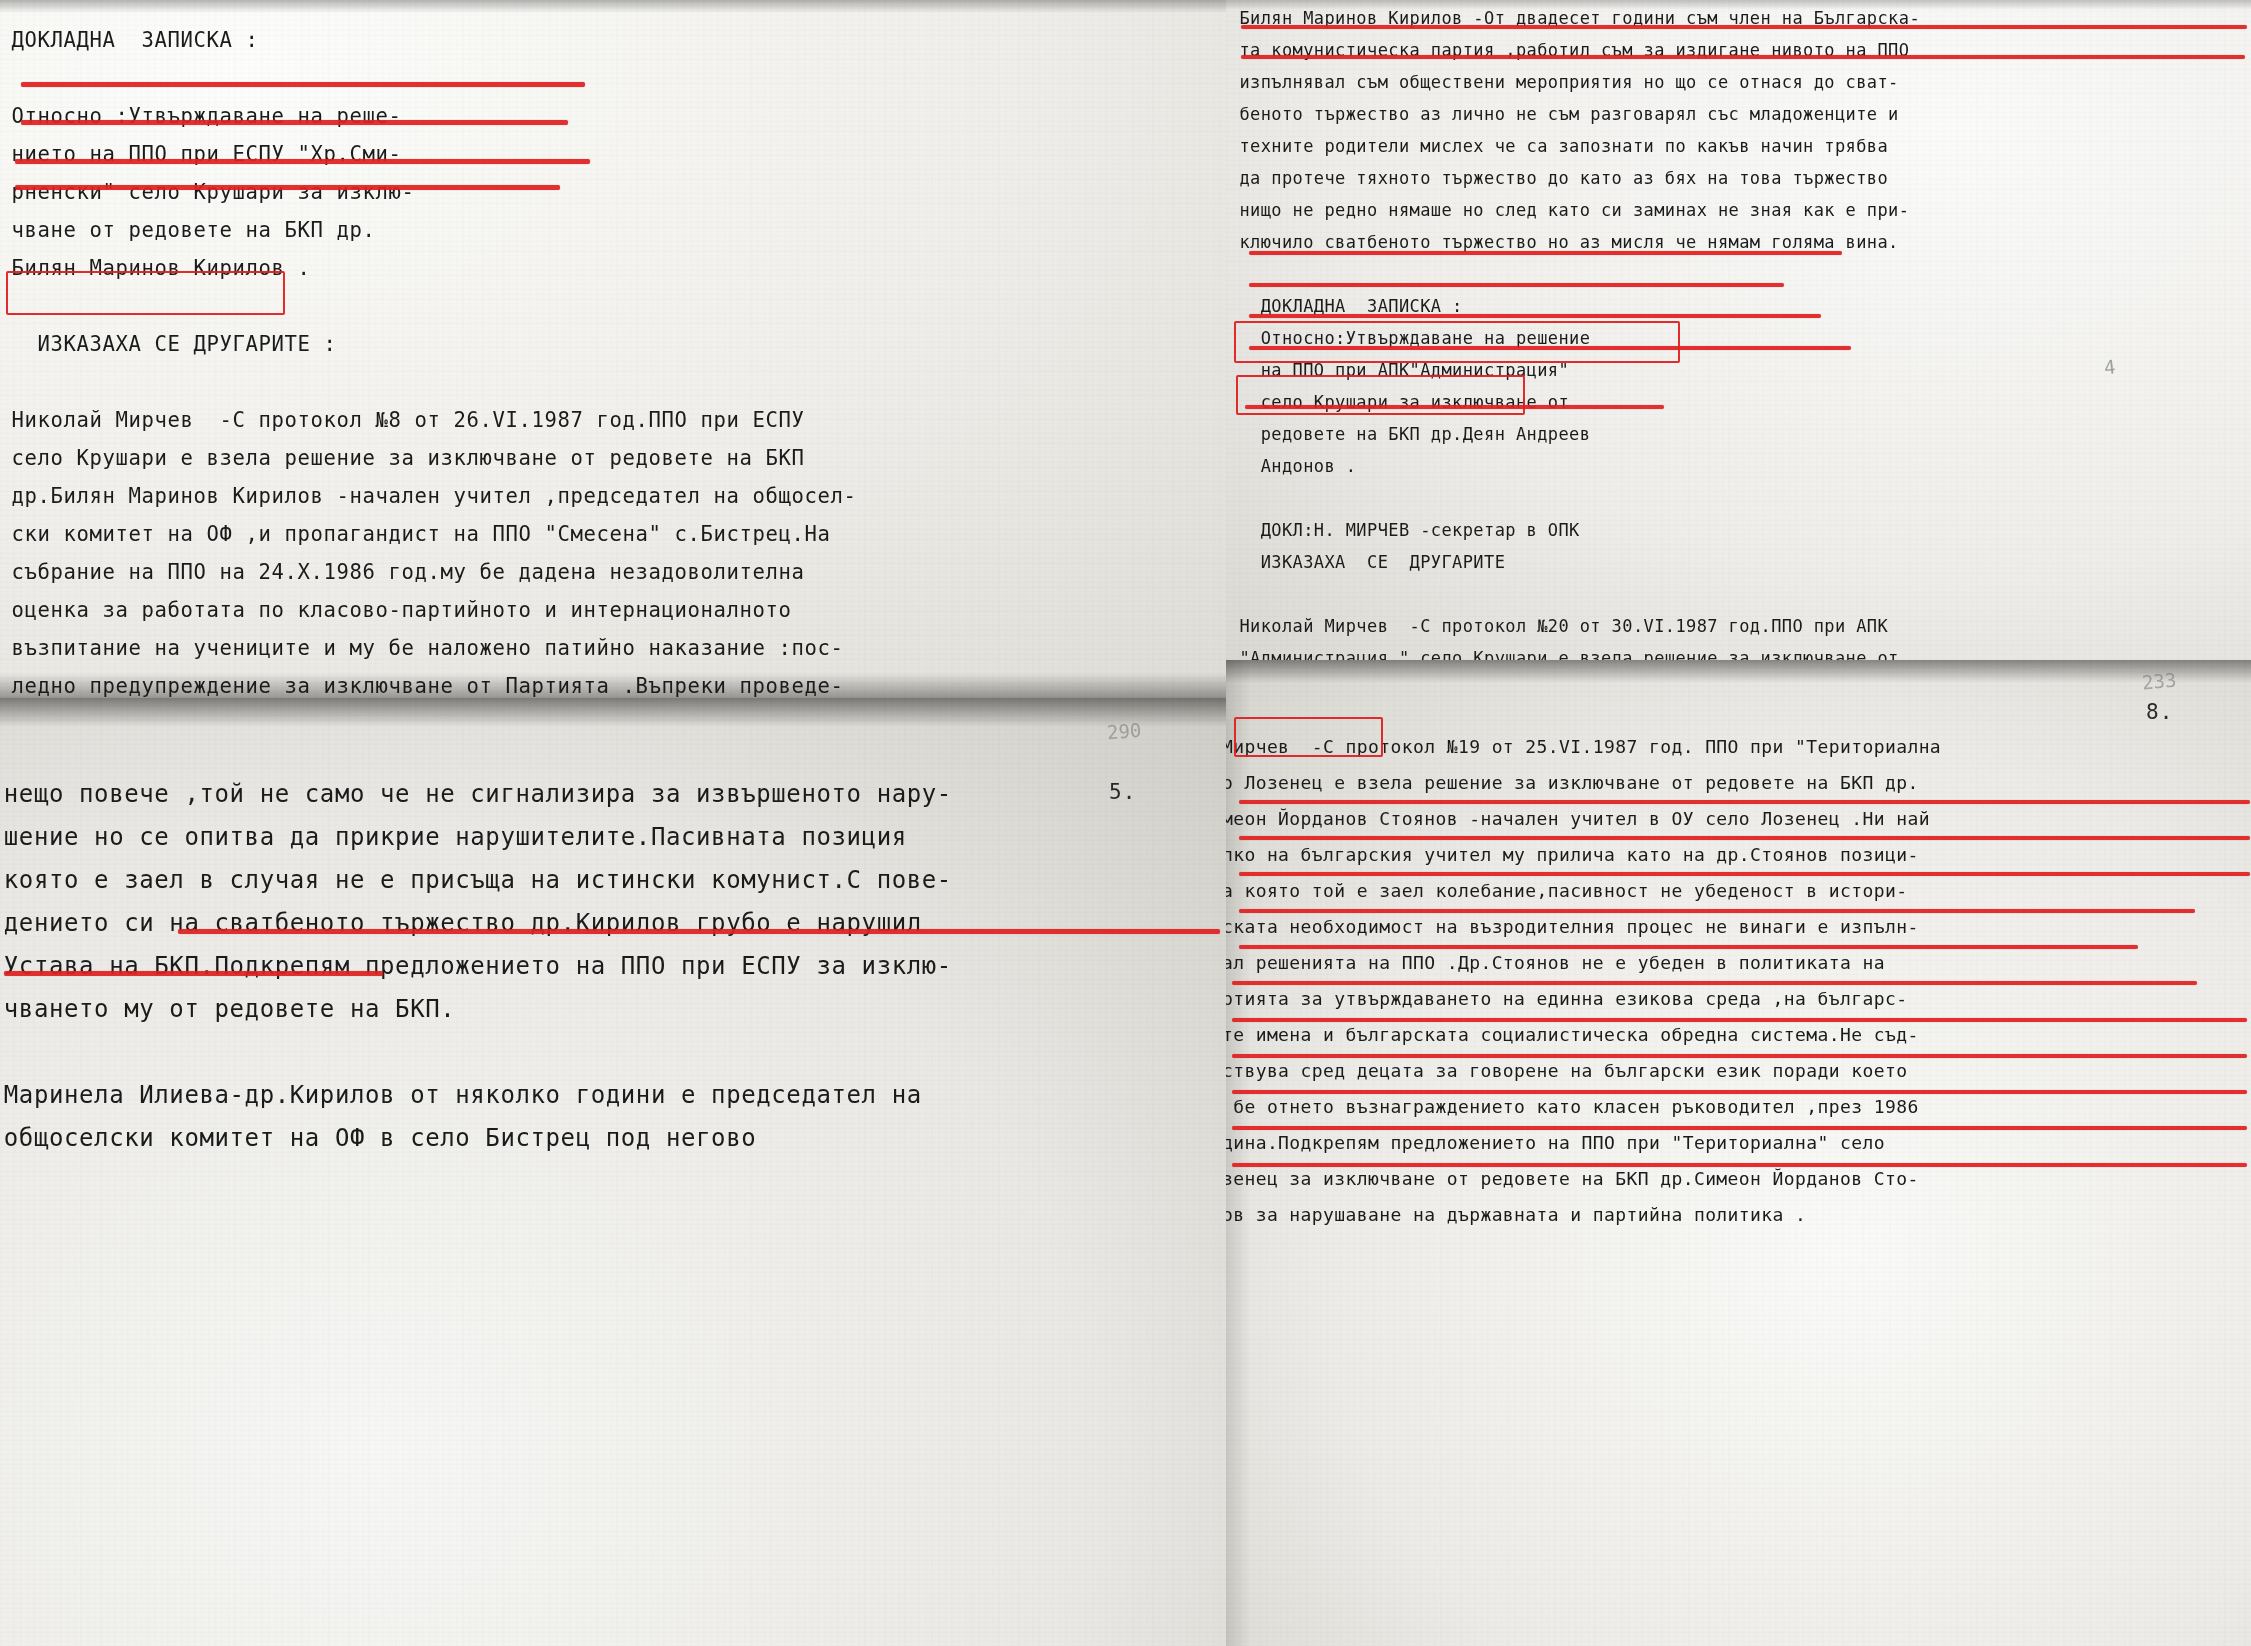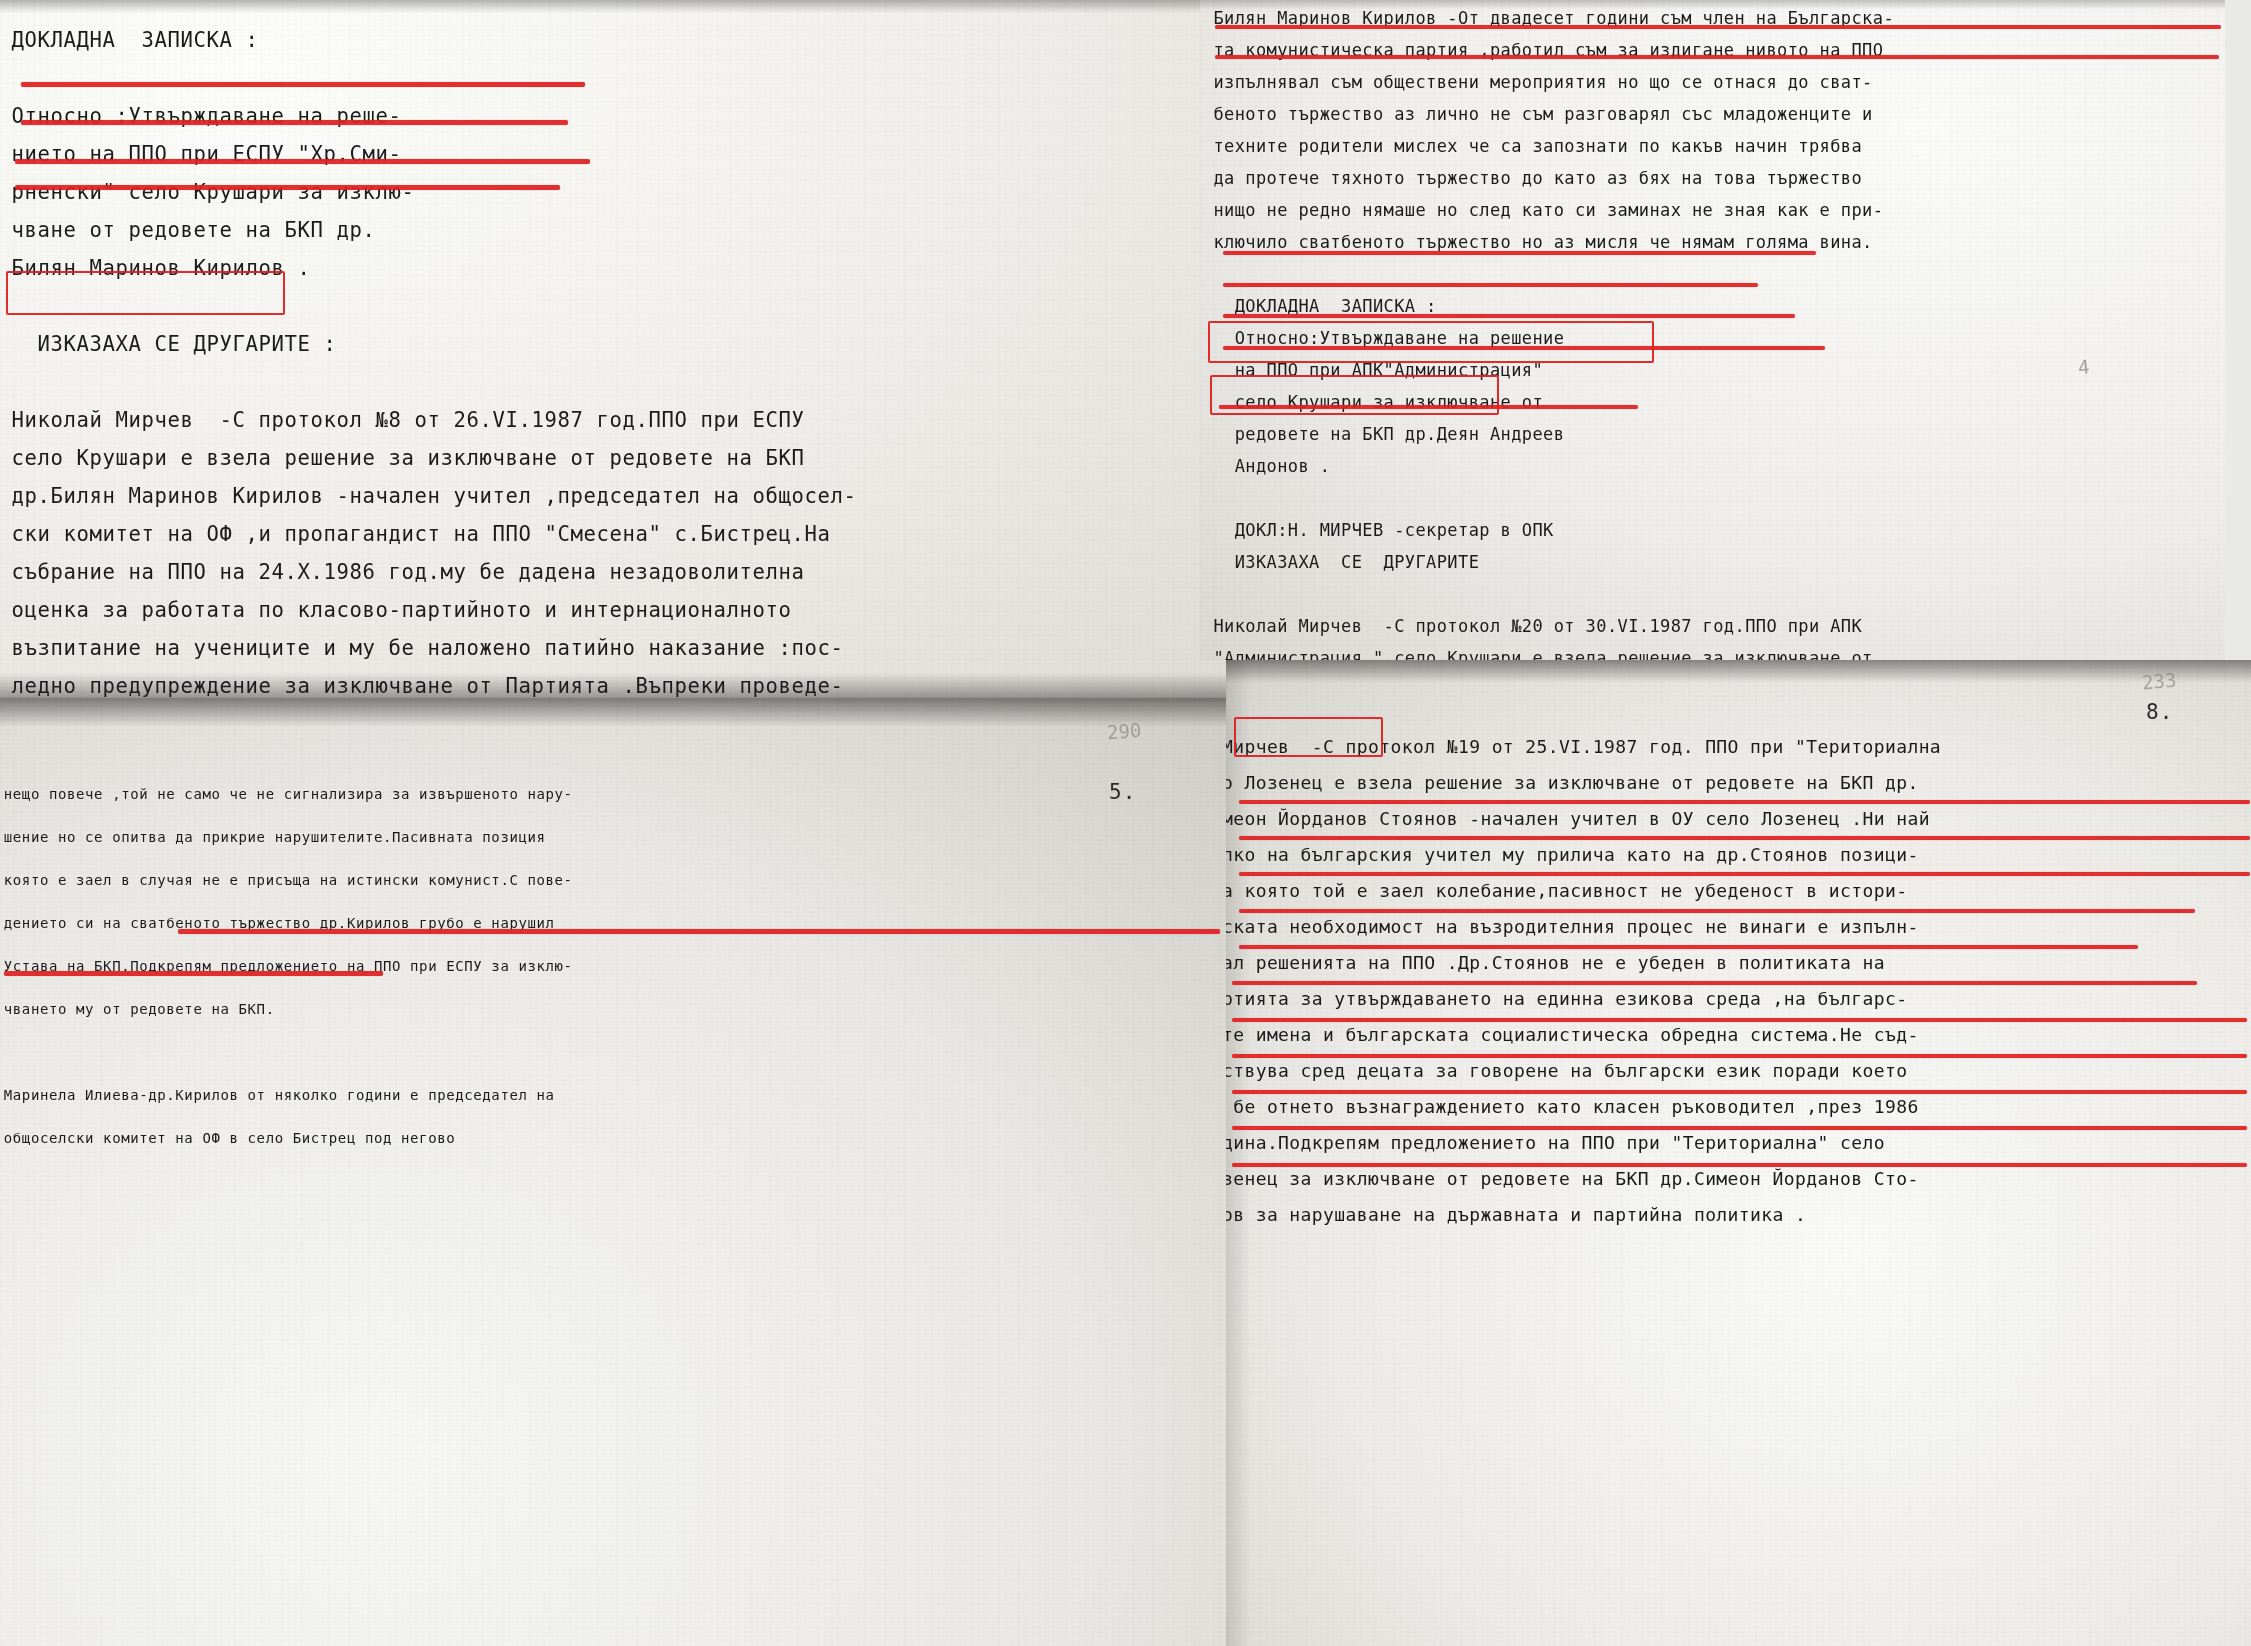--- a/index.html
+++ b/index.html
@@ -25,21 +25,21 @@
       repeating-linear-gradient(0deg, rgba(0,0,0,0.035) 0px, rgba(0,0,0,0) 1.9px, rgba(0,0,0,0) 4.8px),
       repeating-linear-gradient(90deg, rgba(0,0,0,0.025) 0px, rgba(0,0,0,0) 2.9px, rgba(0,0,0,0) 6.7px);
     opacity:.55;}
 
   .shadowband{position:absolute;pointer-events:none;}
 
   
   .txt{position:absolute;color:#1b1b1b;white-space:pre;}
   .t-q1{font-size:20.6px;line-height:38px;letter-spacing:0.6px;}
   .t-q2{font-size:17px;line-height:32px;letter-spacing:0.4px;}
-  .t-q3{font-size:14px;line-height:43px;letter-spacing:0.6px;}
+  .t-q3{font-size:24px;line-height:43px;letter-spacing:0.6px;}
   .t-q4{font-size:18px;line-height:36px;letter-spacing:0.4px;}
 
   .line{display:block;position:relative;}
 
   
   .redline{position:absolute;background:#e02020;border-radius:1.9px;opacity:.92;
     box-shadow:0 0 1px rgba(200,0,0,.6);}
   .redbox{position:absolute;border:2.9px solid #e02020;border-radius:1.9px;opacity:.95;}
 
   
@@ -61,21 +61,21 @@
 
     <div class="txt t-q1" id="q1text" style="left:11.5px;top:21px;width:1204px;"><span class="line">ДОКЛАДНА  ЗАПИСКА :</span><span class="line">&nbsp;</span><span class="line">Относно :Утвърждаване на реше-</span><span class="line">нието на ППО при ЕСПУ "Хр.Сми-</span><span class="line">рненски" село Крушари за изклю-</span><span class="line">чване от редовете на БКП др.</span><span class="line">Билян Маринов Кирилов .</span><span class="line">&nbsp;</span><span class="line">  ИЗКАЗАХА СЕ ДРУГАРИТЕ :</span><span class="line">&nbsp;</span><span class="line">Николай Мирчев  -С протокол №8 от 26.VI.1987 год.ППО при ЕСПУ</span><span class="line">село Крушари е взела решение за изключване от редовете на БКП</span><span class="line">др.Билян Маринов Кирилов -начален учител ,председател на общосел-</span><span class="line">ски комитет на ОФ ,и пропагандист на ППО "Смесена" с.Бистрец.На</span><span class="line">събрание на ППО на 24.X.1986 год.му бе дадена незадоволителна</span><span class="line">оценка за работата по класово-партийното и интернационалното</span><span class="line">възпитание на учениците и му бе наложено патийно наказание :пос-</span><span class="line">ледно предупреждение за изключване от Партията .Въпреки проведе-</span></div>
 
     <div class="redline" style="left:21px;top:82px;width:564px;height:4.8px;"></div>
     <div class="redline" style="left:21px;top:120px;width:547px;height:4.8px;"></div>
     <div class="redline" style="left:15.3px;top:159px;width:575px;height:4.8px;"></div>
     <div class="redline" style="left:15.3px;top:185px;width:545px;height:4.8px;"></div>
     <div class="redbox" style="left:5.7px;top:271px;width:275px;height:40px;"></div>
   </div>
 
-  <div class="quad" style="left:1200px;top:0;width:1025px;height:660px;">
+  <div class="quad" style="left:1226px;top:0;width:1025px;height:660px;">
     <div class="paper p2"></div>
     <div class="noise"></div>
     <div class="shadowband" style="left:0;top:0;width:1025px;height:9.6px;background:linear-gradient(180deg,rgba(0,0,0,.22),rgba(0,0,0,0));"></div>
 
     <div class="txt t-q2" id="q2text" style="left:13.4px;top:1.9px;width:1004px;"><span class="line">Билян Маринов Кирилов -От двадесет години съм член на Българска-</span><span class="line">та комунистическа партия ,работил съм за издигане нивото на ППО</span><span class="line">изпълнявал съм обществени мероприятия но що се отнася до сват-</span><span class="line">беното тържество аз лично не съм разговарял със младоженците и</span><span class="line">техните родители мислех че са запознати по какъв начин трябва</span><span class="line">да протече тяхното тържество до като аз бях на това тържество</span><span class="line">нищо не редно нямаше но след като си заминах не зная как е при-</span><span class="line">ключило сватбеното тържество но аз мисля че нямам голяма вина.</span><span class="line">&nbsp;</span><span class="line">  ДОКЛАДНА  ЗАПИСКА :</span><span class="line">  Относно:Утвърждаване на решение</span><span class="line">  на ППО при АПК"Администрация"</span><span class="line">  село Крушари за изключване от</span><span class="line">  редовете на БКП др.Деян Андреев</span><span class="line">  Андонов .</span><span class="line">&nbsp;</span><span class="line">  ДОКЛ:Н. МИРЧЕВ -секретар в ОПК</span><span class="line">  ИЗКАЗАХА  СЕ  ДРУГАРИТЕ</span><span class="line">&nbsp;</span><span class="line">Николай Мирчев  -С протокол №20 от 30.VI.1987 год.ППО при АПК</span><span class="line">"Администрация " село Крушари е взела решение за изключване от</span></div>
 
     <div class="redline" style="left:15.3px;top:25px;width:1006px;height:3.8px;"></div>
     <div class="redline" style="left:15.3px;top:55px;width:1004px;height:3.8px;"></div>
 
     <div class="redline" style="left:23px;top:251px;width:593px;height:3.8px;"></div>

